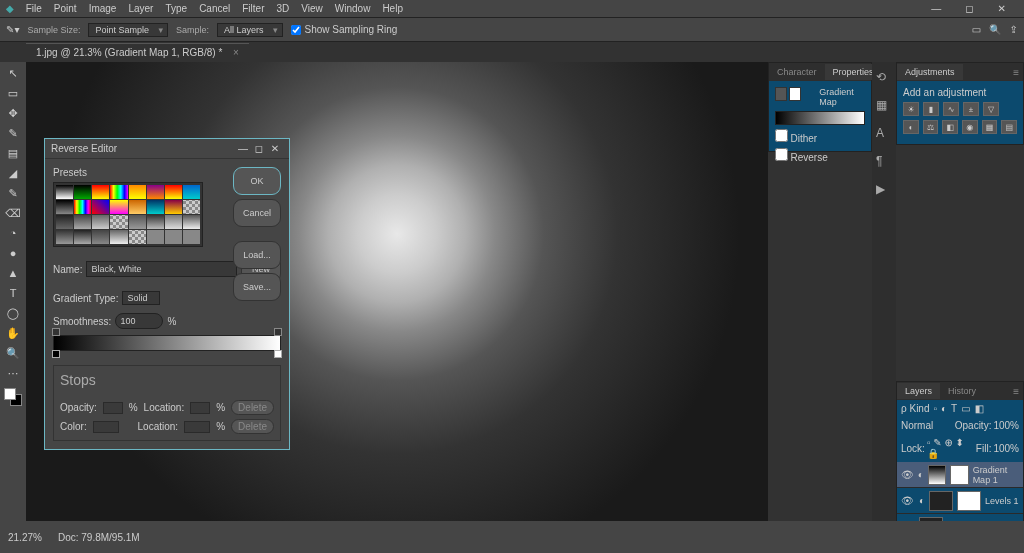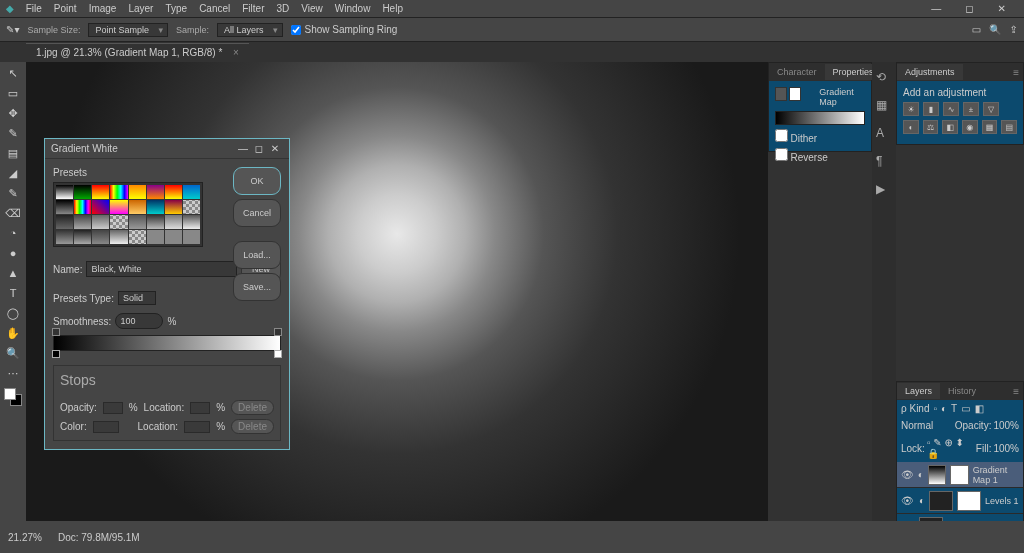--- a/index.html
+++ b/index.html
@@ -261,21 +261,21 @@
   </div>
 </div>
 
 <div class="statusbar">
   <span>21.27%</span>
   <span>Doc: 79.8M/95.1M</span>
 </div>
 
 <div class="dialog">
   <div class="dlg-title">
-    <span>Gradient White</span>
+    <span>Reverse Editor</span>
     <span class="spacer"></span>
     <span class="wbtn">—</span>
     <span class="wbtn">◻</span>
     <span class="wbtn">✕</span>
   </div>
   <div class="dlg-body">
     <div class="presets-label">
       <span>Presets</span>
       <span class="gear">⚙.</span>
     </div>
@@ -320,21 +320,21 @@
       <div class="dlg-btn">Load...</div>
       <div class="dlg-btn">Save...</div>
     </div>
 
     <div class="field-row">
       <span>Name:</span>
       <input class="field-input" value="Black, White" style="">
       <div class="dlg-btn" style="width:40px">New</div>
     </div>
     <div class="field-row">
-      <span>Presets Type:</span>
+      <span>Gradient Type:</span>
       <span class="small-sel">Solid</span>
     </div>
     <div class="field-row">
       <span>Smoothness:</span>
       <input class="field-input" style="flex: 0 1 0%; width: 48px; border-radius: 8px;" value="100">
       <span>%</span>
     </div>
 
     <div class="grad-bar">
       <div class="ostop" style="left:-2px"></div>

